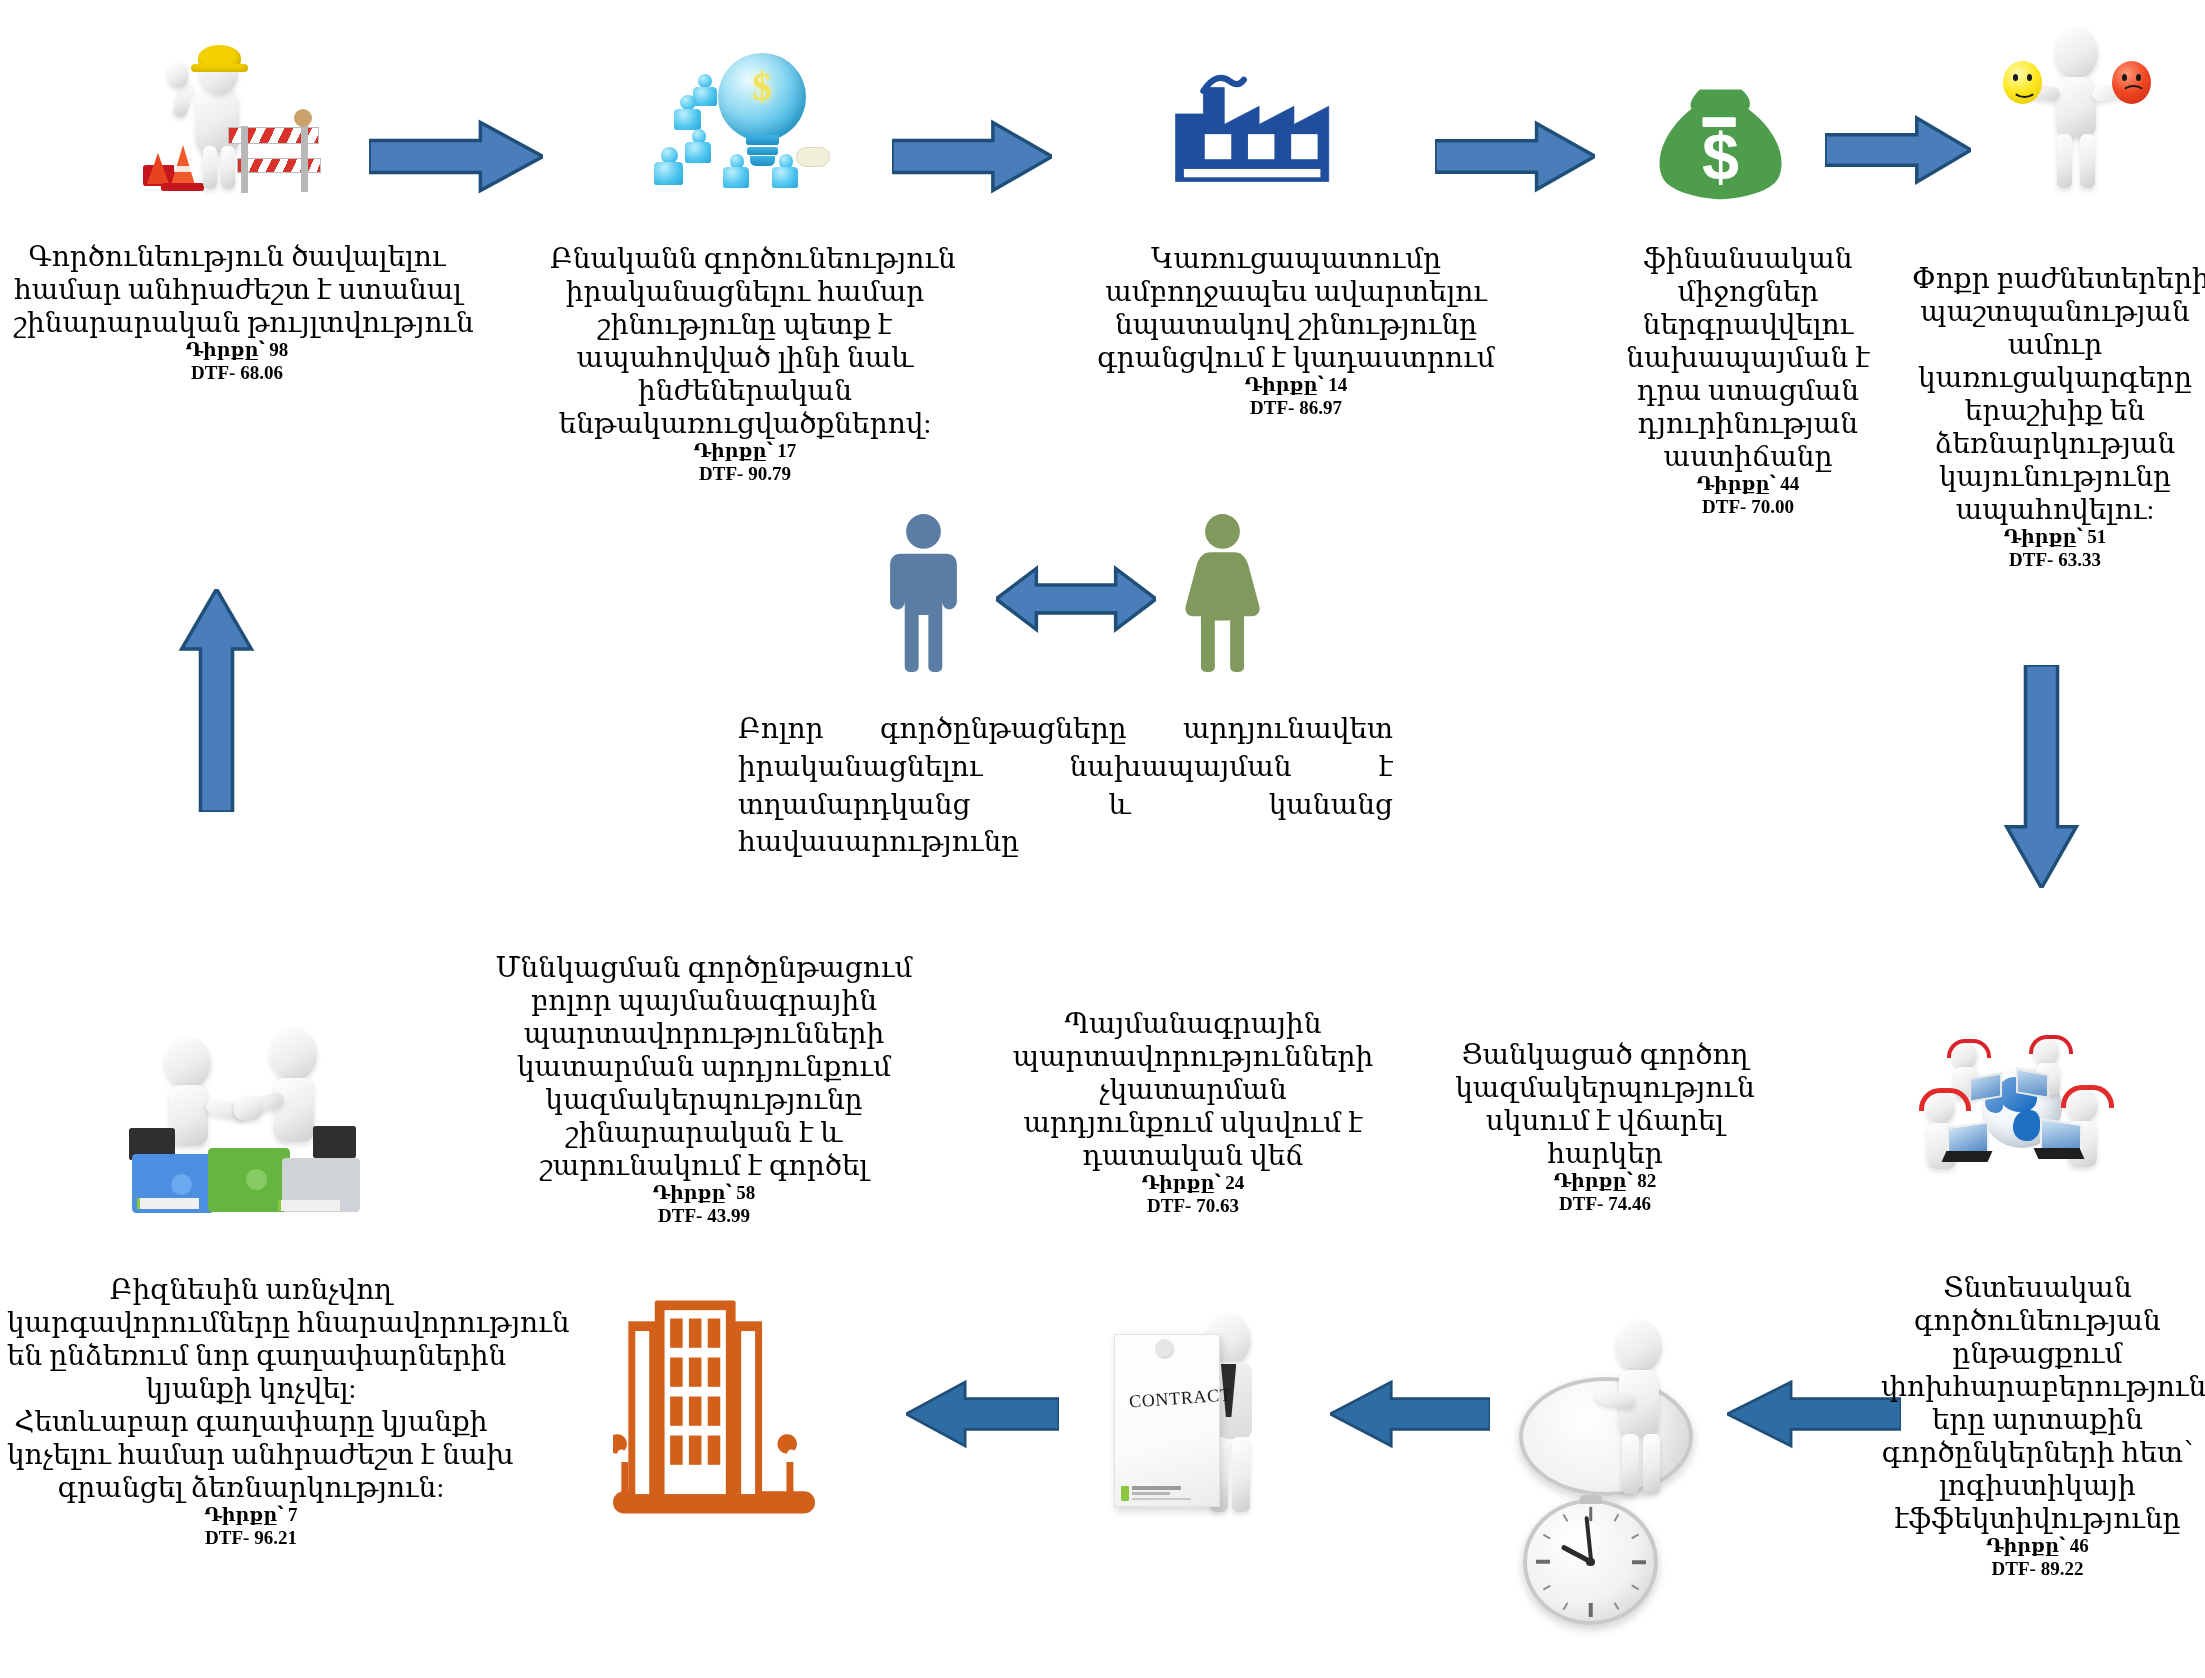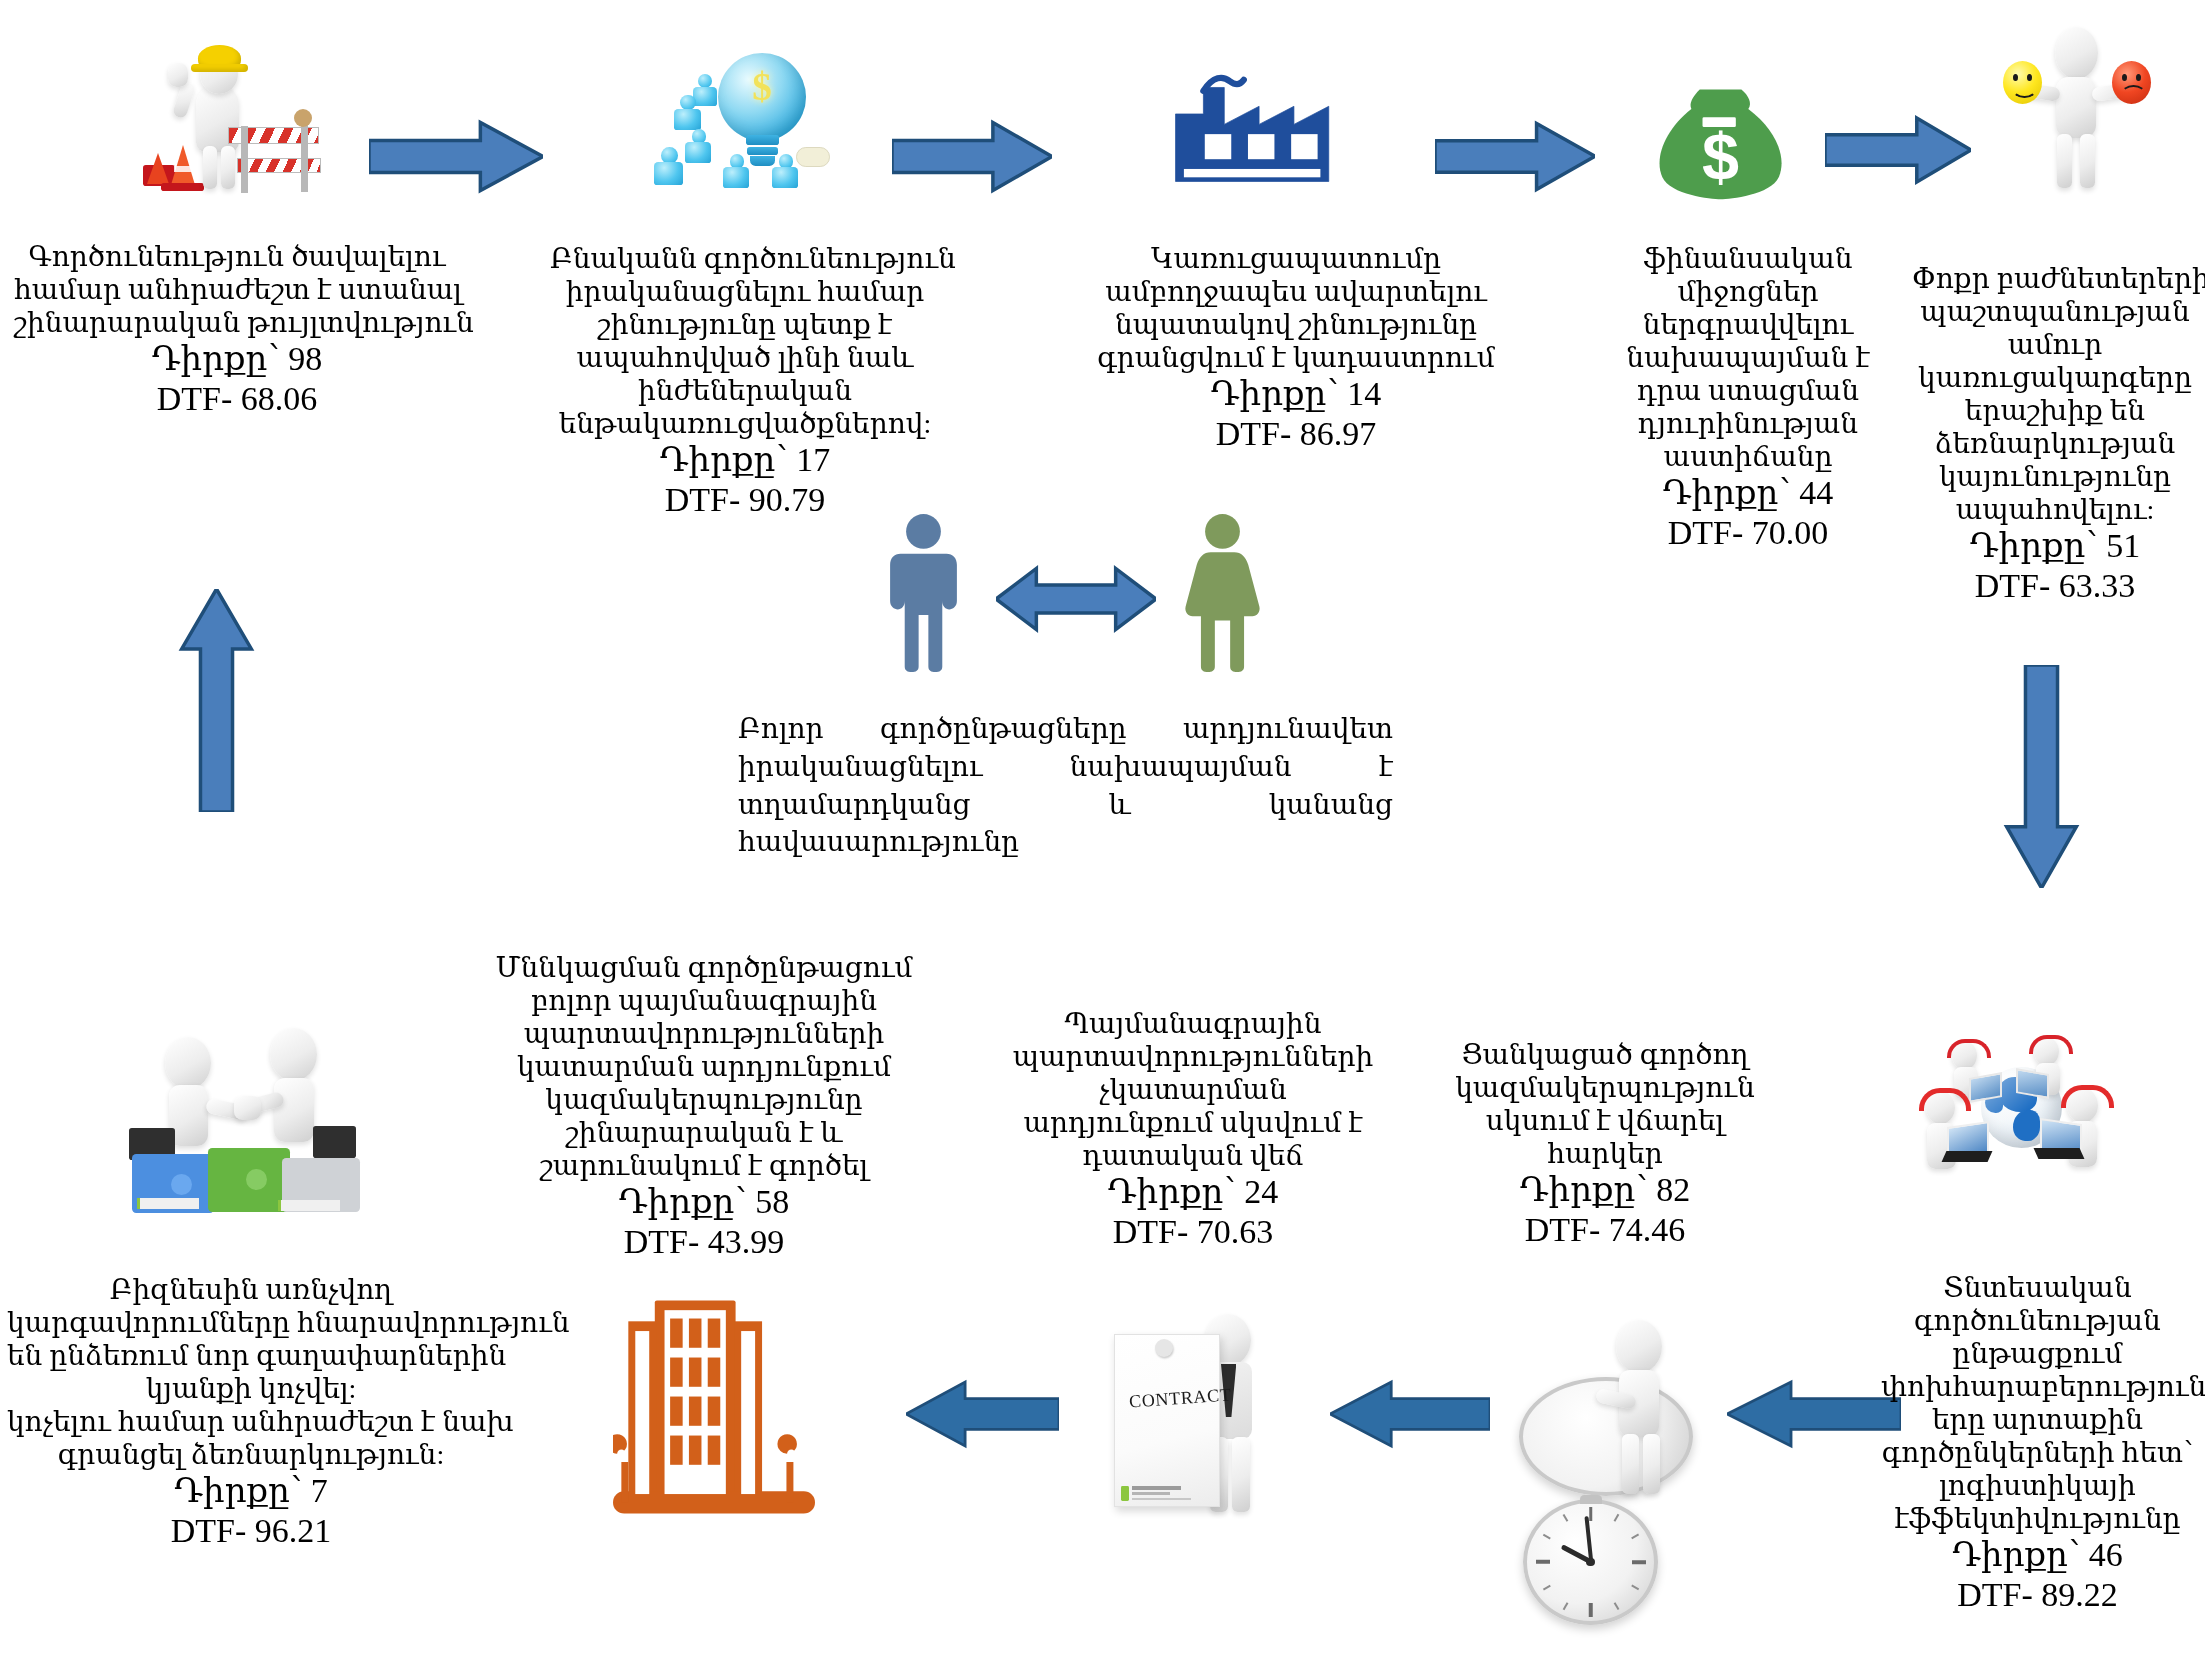--- a/index.html
+++ b/index.html
@@ -20,22 +20,22 @@
   }
   .abs { position: absolute; }
   .txt {
     text-align: center;
     line-height: 1.18;
     font-size: 28px;
     color: #000;
   }
   .txt .line { display: block; white-space: nowrap; }
   .num {
-    font-weight: normal;
-    font-size: 34px;
+    font-weight: bold;
+    font-size: 19px;
     line-height: 1.18;
     display: block;
   }
   .justify-block {
     text-align: justify;
     text-align-last: left;
     font-size: 28px;
     line-height: 1.35;
   }
 
@@ -549,20 +549,21 @@
     <span class="line">էֆֆեկտիվությունը</span>
     <span class="num">Դիրքը՝ 46</span>
     <span class="num">DTF- 89.22</span>
   </div>
 
   <div class="abs txt" style="left:7px; top:1273px; width:488px;">
     <span class="line">Բիզնեսին առնչվող</span>
     <span class="line">կարգավորումները հնարավորություն</span>
     <span class="line">են ընձեռում նոր գաղափարներին</span>
     <span class="line">կյանքի կոչվել:</span>
+    <span class="line">Հետևաբար գաղափարը կյանքի</span>
     <span class="line">կոչելու համար անհրաժեշտ է նախ</span>
     <span class="line">գրանցել ձեռնարկություն:</span>
     <span class="num">Դիրքը՝ 7</span>
     <span class="num">DTF- 96.21</span>
   </div>
 
 </div>
 
 
 </body></html>

